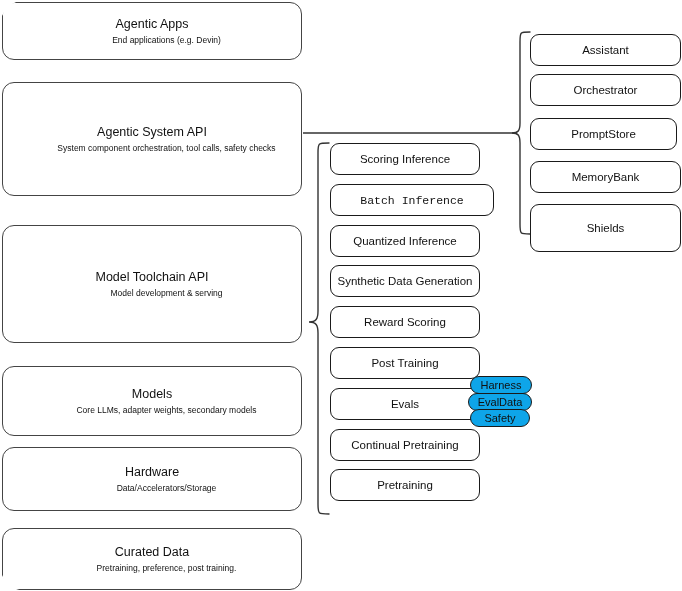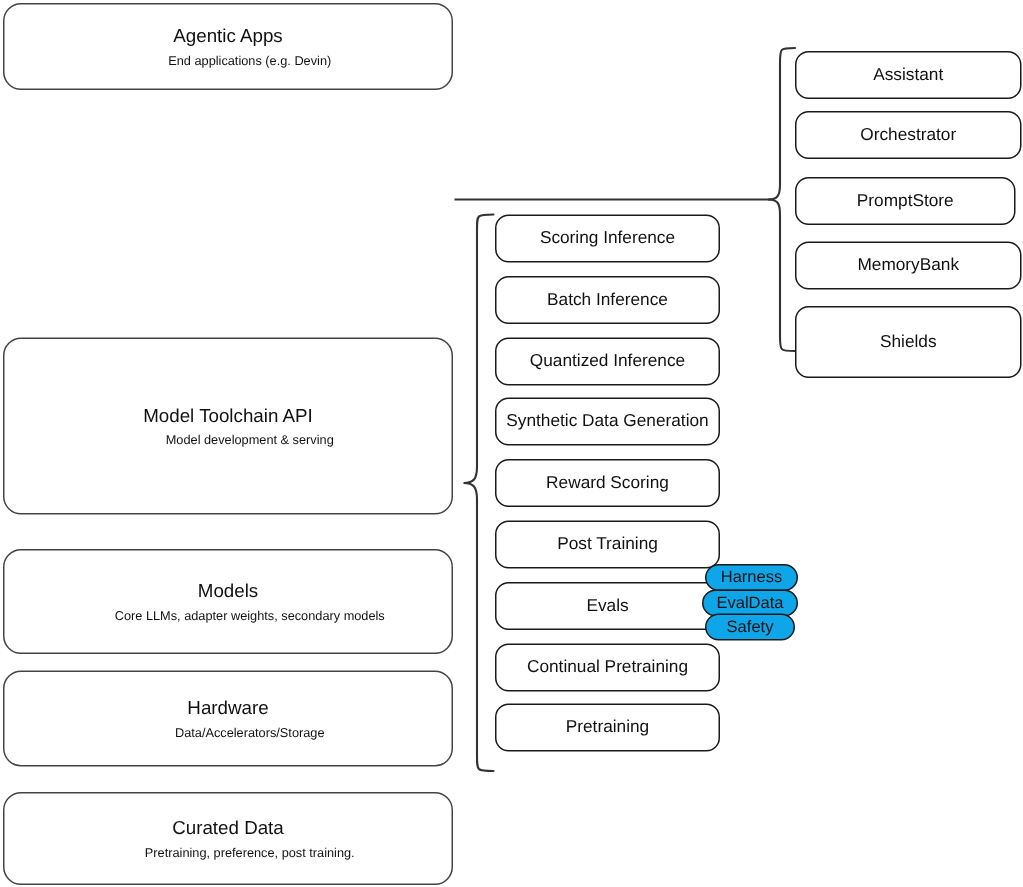--- a/index.html
+++ b/index.html
@@ -10,20 +10,21 @@
   body {
     font-family: "Liberation Sans", sans-serif;
     color: #000000;
   }
   #canvas {
     position: relative;
     width: 682px;
     height: 591px;
     background: #ffffff;
     overflow: hidden;
+    border-radius: 26px;
   }
   .layer-box {
     position: absolute;
     box-sizing: border-box;
     border: 1.2px solid #444444;
     border-radius: 12px;
     background: #ffffff;
     display: flex;
     flex-direction: column;
     align-items: center;
@@ -82,20 +83,24 @@
 </head>
 <body>
 
 <div id="canvas">
 
   <div class="layer-box" style="left:2px; top:2px; width:300px; height:58px;">
     <div class="layer-title">Agentic Apps</div>
     <div class="layer-sub">End applications (e.g. Devin)</div>
   </div>
 
+  <div class="layer-box" style="left:2px; top:82px; width:300px; height:114px;">
+    <div class="layer-title">Agentic System API</div>
+    <div class="layer-sub">System component orchestration, tool calls, safety checks</div>
+  </div>
 
   <div class="layer-box" style="left:2px; top:225px; width:300px; height:118px;">
     <div class="layer-title">Model Toolchain API</div>
     <div class="layer-sub">Model development &amp; serving</div>
   </div>
 
   <div class="layer-box" style="left:2px; top:366px; width:300px; height:70px;">
     <div class="layer-title">Models</div>
     <div class="layer-sub">Core LLMs, adapter weights, secondary models</div>
   </div>
@@ -134,21 +139,21 @@
                C 15 4, 15 4, 15 14
                L 15 172
                C 15 180, 13 183, 6 183
                C 13 183, 15 186, 15 194
                L 15 365
                C 15 375, 15 375, 26 375" fill="none" stroke="#333333" stroke-width="1.4" stroke-linecap="round"></path>
     </svg>
   </div>
 
   <div class="chip" style="left:330px; top:143px; width:150px; height:32px;">Scoring Inference</div>
-  <div class="chip" style="left:330px; top:184px; width:150px; height:32px;">Batch Inference</div>
+  <div class="chip" style="left:330px; top:184px; width:164px; height:32px;font-family:Liberation Mono, monospace;">Batch Inference</div>
   <div class="chip" style="left:330px; top:225px; width:150px; height:32px;">Quantized Inference</div>
   <div class="chip" style="left:330px; top:265px; width:150px; height:32px;">Synthetic Data Generation</div>
   <div class="chip" style="left:330px; top:306px; width:150px; height:32px;">Reward Scoring</div>
   <div class="chip" style="left:330px; top:347px; width:150px; height:32px;">Post Training</div>
   <div class="chip" style="left:330px; top:388px; width:150px; height:32px;">Evals</div>
   <div class="chip" style="left:330px; top:429px; width:150px; height:32px;">Continual Pretraining</div>
   <div class="chip" style="left:330px; top:469px; width:150px; height:32px;">Pretraining</div>
 
   <div class="pill" style="left:470px; top:376px; width:62px; height:18px;">Harness</div>
   <div class="pill" style="left:468px; top:393px; width:64px; height:18px;">EvalData</div>

